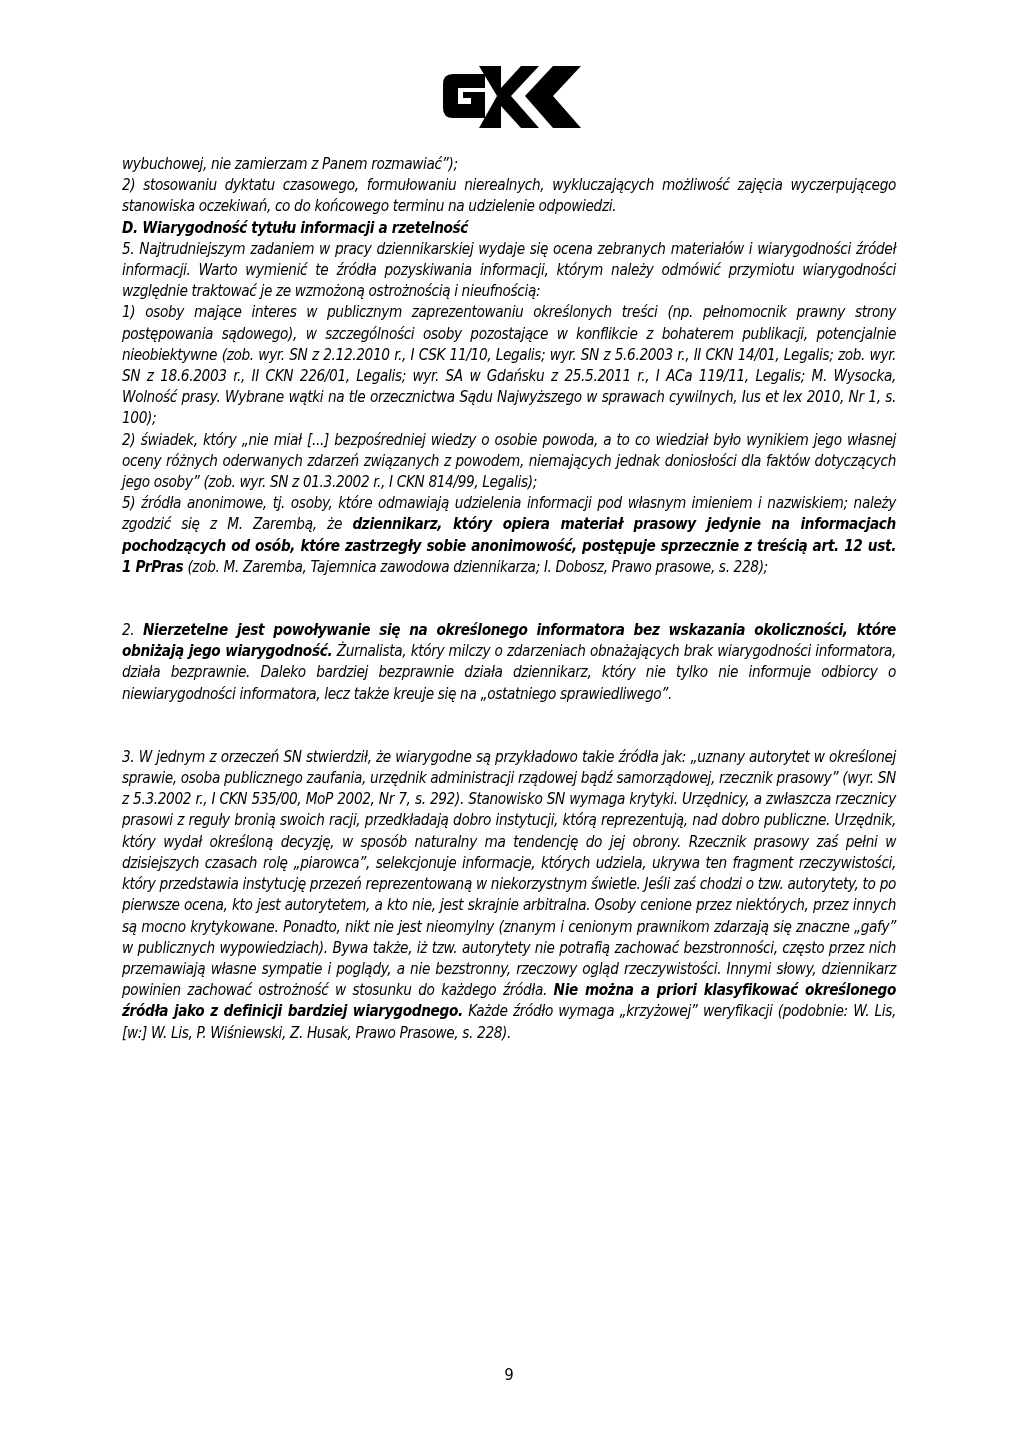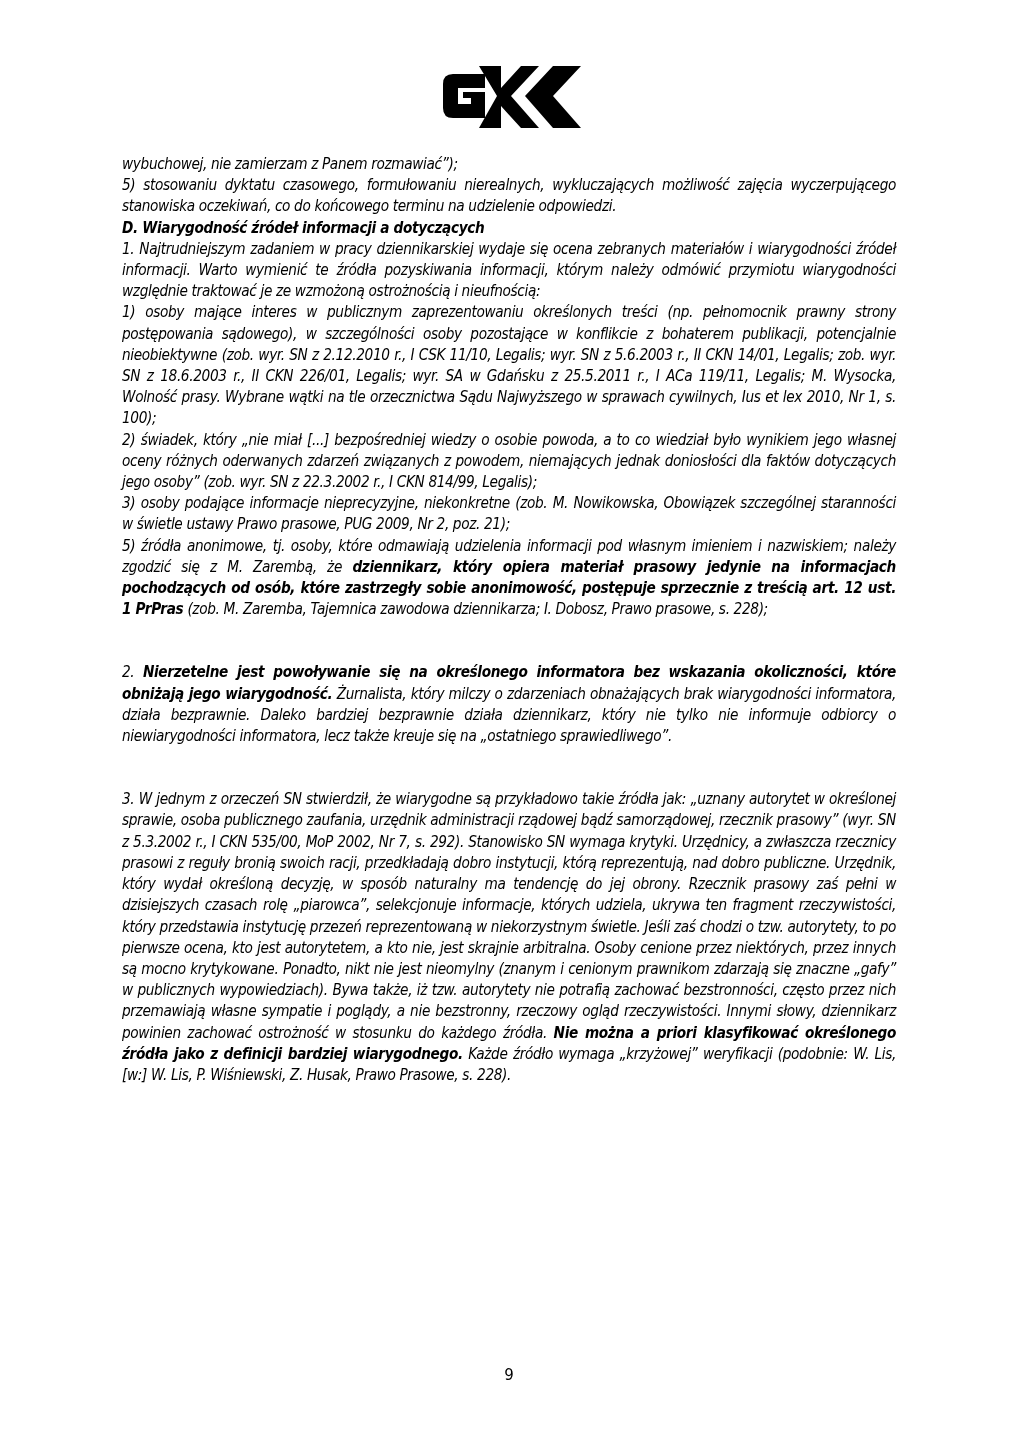--- a/index.html
+++ b/index.html
@@ -33,28 +33,27 @@
     <path d="M2 22 Q2 12 12 12 L44 12 L44 26 L17 26 L17 42 L30 42 L30 36 L22 36 L22 30 L44 30 L44 56 L12 56 Q2 56 2 46 Z" fill="#000"></path>
 
     <path d="M38 4 L60 4 L60 26 L80 4 L98 4 L70 34 L98 66 L80 66 L60 44 L60 66 L38 66 L56 34 Z" fill="#000"></path>
 
     <path d="M112 4 L140 4 L112 34 L140 66 L112 66 L84 34 Z" fill="#000"></path>
   </svg>
 </div>
 
 <div class="content">
   <p class="para">wybuchowej, nie zamierzam z Panem rozmawiać”);</p>
-  <p class="para">5) stosowaniu dyktatu czasowego, formułowaniu nierealnych, wykluczających możliwość zajęcia wyczerpującego stanowiska oczekiwań, co do końcowego terminu na udzielenie odpowiedzi.</p>
+  <p class="para">2) stosowaniu dyktatu czasowego, formułowaniu nierealnych, wykluczających możliwość zajęcia wyczerpującego stanowiska oczekiwań, co do końcowego terminu na udzielenie odpowiedzi.</p>
 
-  <p class="heading">D. Wiarygodność źródeł informacji a dotyczących</p>
+  <p class="heading">D. Wiarygodność tytułu informacji a rzetelność</p>
 
-  <p class="para">1. Najtrudniejszym zadaniem w pracy dziennikarskiej wydaje się ocena zebranych materiałów i wiarygodności źródeł informacji. Warto wymienić te źródła pozyskiwania informacji, którym należy odmówić przymiotu wiarygodności względnie traktować je ze wzmożoną ostrożnością i nieufnością:</p>
+  <p class="para">5. Najtrudniejszym zadaniem w pracy dziennikarskiej wydaje się ocena zebranych materiałów i wiarygodności źródeł informacji. Warto wymienić te źródła pozyskiwania informacji, którym należy odmówić przymiotu wiarygodności względnie traktować je ze wzmożoną ostrożnością i nieufnością:</p>
   <p class="para">1) osoby mające interes w publicznym zaprezentowaniu określonych treści (np. pełnomocnik prawny strony postępowania sądowego), w szczególności osoby pozostające w konflikcie z bohaterem publikacji, potencjalnie nieobiektywne (zob. wyr. SN z 2.12.2010 r., I CSK 11/10, Legalis; wyr. SN z 5.6.2003 r., II CKN 14/01, Legalis; zob. wyr. SN z 18.6.2003 r., II CKN 226/01, Legalis; wyr. SA w Gdańsku z 25.5.2011 r., I ACa 119/11, Legalis; M. Wysocka, Wolność prasy. Wybrane wątki na tle orzecznictwa Sądu Najwyższego w sprawach cywilnych, Ius et lex 2010, Nr 1, s. 100);</p>
-  <p class="para">2) świadek, który „nie miał [...] bezpośredniej wiedzy o osobie powoda, a to co wiedział było wynikiem jego własnej oceny różnych oderwanych zdarzeń związanych z powodem, niemających jednak doniosłości dla faktów dotyczących jego osoby” (zob. wyr. SN z 22.3.2002 r., I CKN 814/99, Legalis);</p>
-  <p class="para">3) osoby podające informacje nieprecyzyjne, niekonkretne (zob. M. Nowikowska, Obowiązek szczególnej staranności w świetle ustawy Prawo prasowe, PUG 2009, Nr 2, poz. 21);</p>
+  <p class="para">2) świadek, który „nie miał [...] bezpośredniej wiedzy o osobie powoda, a to co wiedział było wynikiem jego własnej oceny różnych oderwanych zdarzeń związanych z powodem, niemających jednak doniosłości dla faktów dotyczących jego osoby” (zob. wyr. SN z 01.3.2002 r., I CKN 814/99, Legalis);</p>
   <p class="para"><span>5) źródła anonimowe, tj. osoby, które odmawiają udzielenia informacji pod własnym imieniem i nazwiskiem; należy zgodzić się z M. Zarembą, że </span><b>dziennikarz, który opiera materiał prasowy jedynie na informacjach pochodzących od osób, które zastrzegły sobie anonimowość, postępuje sprzecznie z treścią art. 12 ust. 1 PrPras</b><span> (zob. M. Zaremba, Tajemnica zawodowa dziennikarza; I. Dobosz, Prawo prasowe, s. 228);</span></p>
 
   <div class="gap2"></div>
 
   <p class="para"><span>2. </span><b>Nierzetelne jest powoływanie się na określonego informatora bez wskazania okoliczności, które obniżają jego wiarygodność.</b><span> Żurnalista, który milczy o zdarzeniach obnażających brak wiarygodności informatora, działa bezprawnie. Daleko bardziej bezprawnie działa dziennikarz, który nie tylko nie informuje odbiorcy o niewiarygodności informatora, lecz także kreuje się na „ostatniego sprawiedliwego”.</span></p>
 
   <div class="gap2"></div>
 
   <p class="para"><span>3. W jednym z orzeczeń SN stwierdził, że wiarygodne są przykładowo takie źródła jak: „uznany autorytet w określonej sprawie, osoba publicznego zaufania, urzędnik administracji rządowej bądź samorządowej, rzecznik prasowy” (wyr. SN z 5.3.2002 r., I CKN 535/00, MoP 2002, Nr 7, s. 292). Stanowisko SN wymaga krytyki. Urzędnicy, a zwłaszcza rzecznicy prasowi z reguły bronią swoich racji, przedkładają dobro instytucji, którą reprezentują, nad dobro publiczne. Urzędnik, który wydał określoną decyzję, w sposób naturalny ma tendencję do jej obrony. Rzecznik prasowy zaś pełni w dzisiejszych czasach rolę „piarowca”, selekcjonuje informacje, których udziela, ukrywa ten fragment rzeczywistości, który przedstawia instytucję przezeń reprezentowaną w niekorzystnym świetle. Jeśli zaś chodzi o tzw. autorytety, to po pierwsze ocena, kto jest autorytetem, a kto nie, jest skrajnie arbitralna. Osoby cenione przez niektórych, przez innych są mocno krytykowane. Ponadto, nikt nie jest nieomylny (znanym i cenionym prawnikom zdarzają się znaczne „gafy” w publicznych wypowiedziach). Bywa także, iż tzw. autorytety nie potrafią zachować bezstronności, często przez nich przemawiają własne sympatie i poglądy, a nie bezstronny, rzeczowy ogląd rzeczywistości. Innymi słowy, dziennikarz powinien zachować ostrożność w stosunku do każdego źródła. </span><b>Nie można a priori klasyfikować określonego źródła jako z definicji bardziej wiarygodnego.</b><span> Każde źródło wymaga „krzyżowej” weryfikacji (podobnie: W. Lis, [w:] W. Lis, P. Wiśniewski, Z. Husak, Prawo Prasowe, s. 228).</span></p>
 </div>

